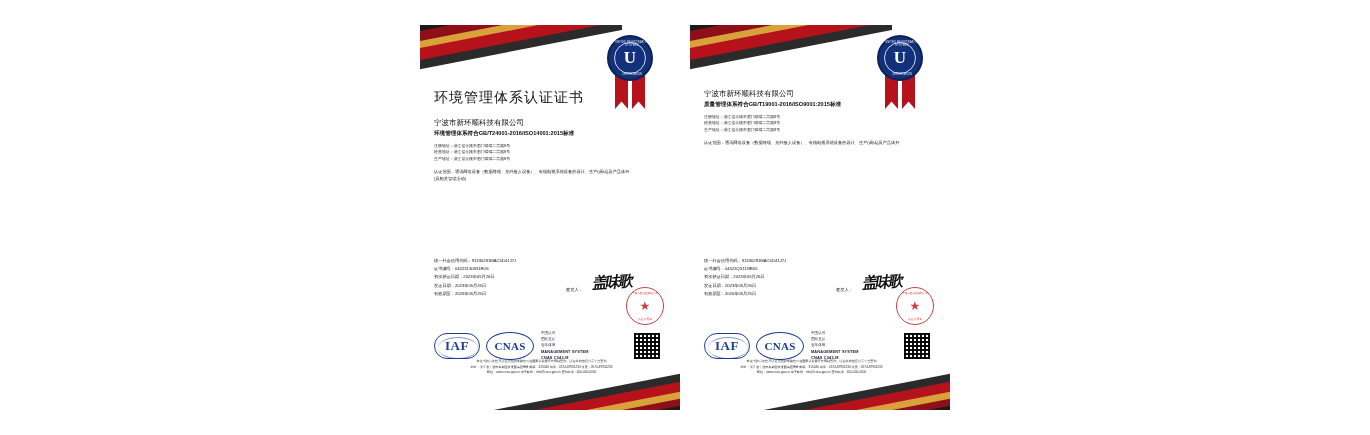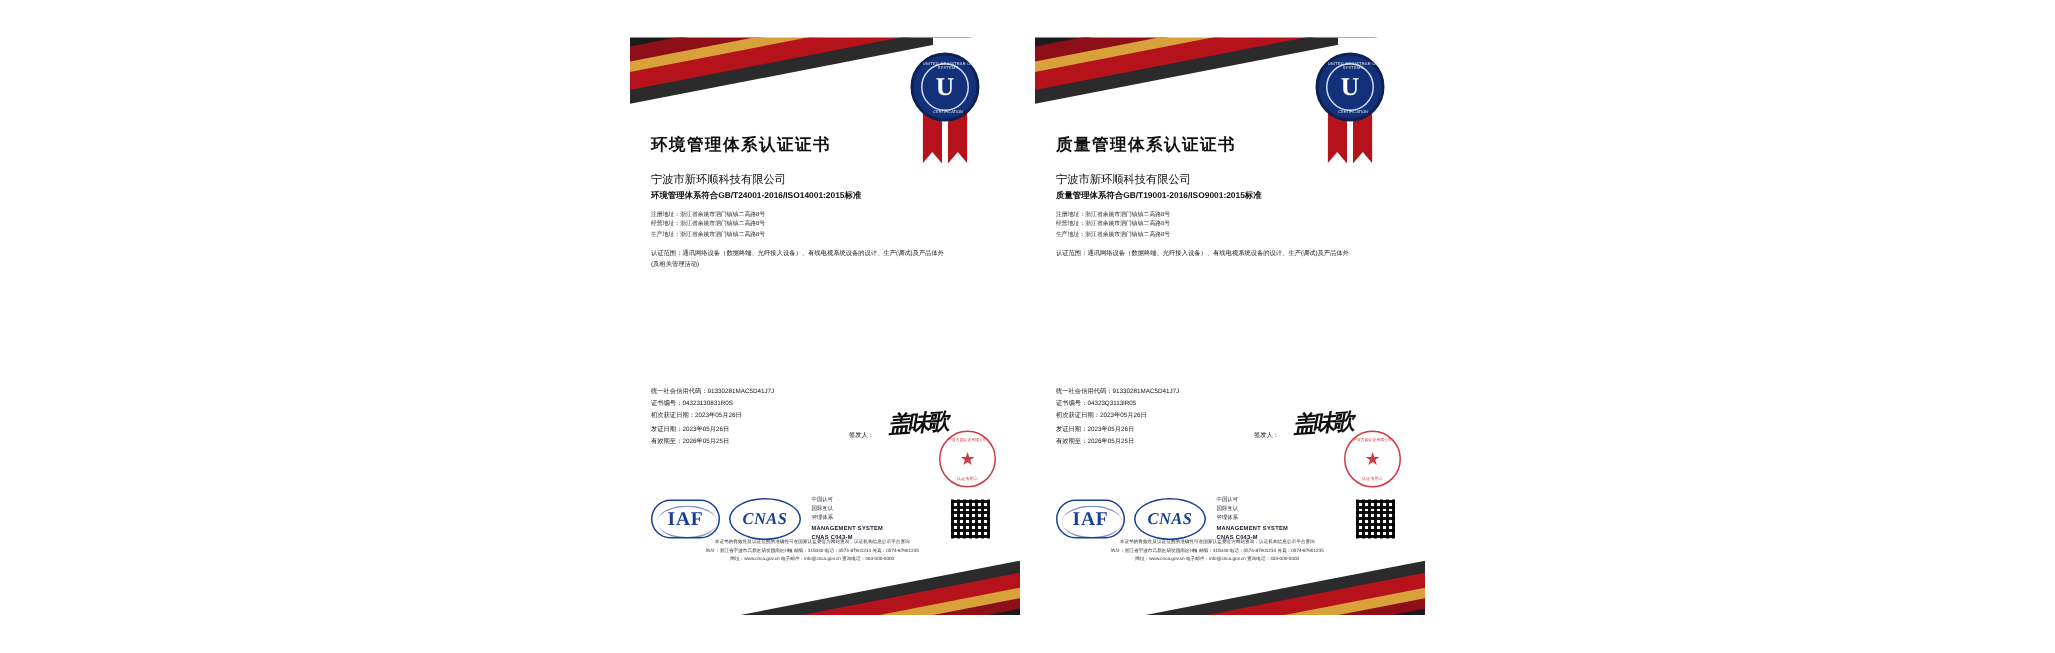--- a/index.html
+++ b/index.html
@@ -148,22 +148,22 @@
   }
 
   
   .body-area {
     position: absolute;
     left: 14px;
     top: 64px;
     width: 232px;
   }
   .title {
-    font-size: 11px;
-    font-weight: bold;
+    font-size: 14px;
+    font-weight: normal;
     color: #111111;
     letter-spacing: 1px;
     margin: 0 0 11px 0;
     font-family: "Liberation Sans", sans-serif;
   }
   .company {
     font-size: 7.5px;
     font-weight: normal;
     color: #0c0c0c;
     margin-bottom: 2px;
@@ -300,21 +300,20 @@
     box-sizing: border-box;
     display: flex;
     align-items: center;
     justify-content: center;
     color: #1b3f94;
     font-family: "Liberation Serif", serif;
     font-weight: bold;
     font-size: 11px;
     letter-spacing: .3px;
     margin-right: 7px;
-    font-style: italic;
   }
   .cnas-text {
     font-size: 3.6px;
     color: #14162e;
     line-height: 1.6;
     margin-right: 10px;
     white-space: nowrap;
   }
   .cnas-text .en {
     font-size: 3.8px;
@@ -451,21 +450,20 @@
       <div class="ribbon-l"></div>
       <div class="ribbon-r"></div>
       <div class="seal">
         <div class="seal-top-text">UNITED REGISTRAR OF SYSTEMS</div>
         <div class="seal-inner">U</div>
         <div class="seal-bottom-text">CERTIFICATION</div>
       </div>
     </div>
 
     <div class="body-area">
-      <div class="title">质量管理体系认证证书</div>
       <div class="company">宁波市新环顺科技有限公司</div>
       <div class="standard">质量管理体系符合GB/T19001-2016/ISO9001:2015标准</div>
       <div class="addr-block">
         <div class="addr-line">注册地址：浙江省余姚市泗门镇镇二高路8号</div>
         <div class="addr-line">经营地址：浙江省余姚市泗门镇镇二高路8号</div>
         <div class="addr-line">生产地址：浙江省余姚市泗门镇镇二高路8号</div>
       </div>
       <div class="scope">认证范围：通讯网络设备（数据终端、光纤接入设备）、有线电视系统设备的设计、生产(调试)及产品体外</div>
     </div>
 

